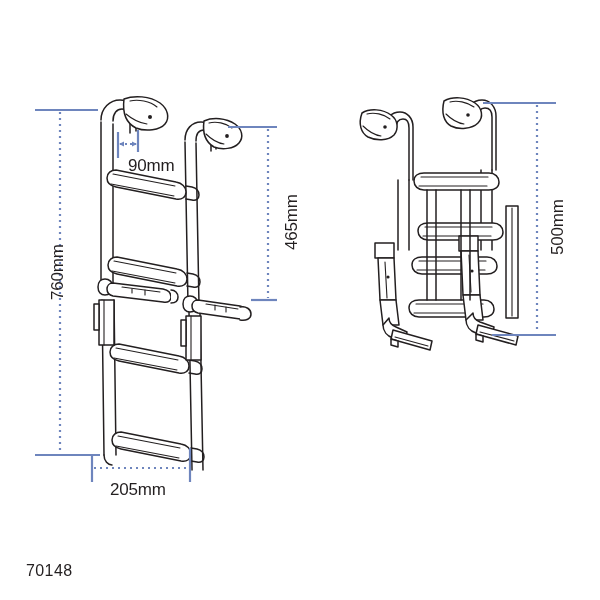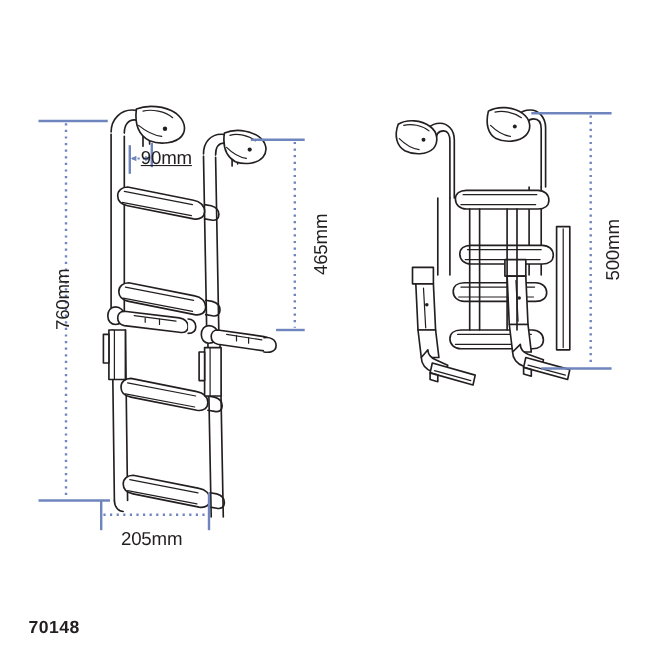--- a/index.html
+++ b/index.html
@@ -39,21 +39,21 @@
   .rot90 {
     transform: rotate(-90deg);
     transform-origin: left top;
   }
   #part-number {
     position: absolute;
     left: 26px;
     top: 562px;
     font-family: "Liberation Sans", sans-serif;
     font-size: 16px;
-    font-weight: bold;
+    font-weight: normal;
     color: #231f20;
     letter-spacing: 0.4px;
   }
 </style>
 </head>
 <body>
 
 <div id="sheet">
 
   <svg id="drawing-svg" viewBox="0 0 600 600">
@@ -298,21 +298,21 @@
     <g>
       <line class="dimsolid" x1="483" y1="103" x2="556" y2="103"></line>
       <line class="dimsolid" x1="492" y1="335" x2="556" y2="335"></line>
       <line class="dimdot" x1="537" y1="105" x2="537" y2="333"></line>
     </g>
 
   </svg>
 
   <div class="dim-label rot90" style="left:48px; top:300px;">760mm</div>
 
-  <div class="dim-label" style="left:128px; top:134px;text-decoration:underline;">90mm</div>
+  <div class="dim-label" style="left:128px; top:156px;">90mm</div>
 
   <div class="dim-label rot90" style="left:282px; top:250px;">465mm</div>
 
   <div class="dim-label" style="left:110px; top:480px;text-align:center;">205mm</div>
 
   <div class="dim-label rot90" style="left:548px; top:255px;">500mm</div>
 
   <div id="part-number">70148</div>
 
 </div>

